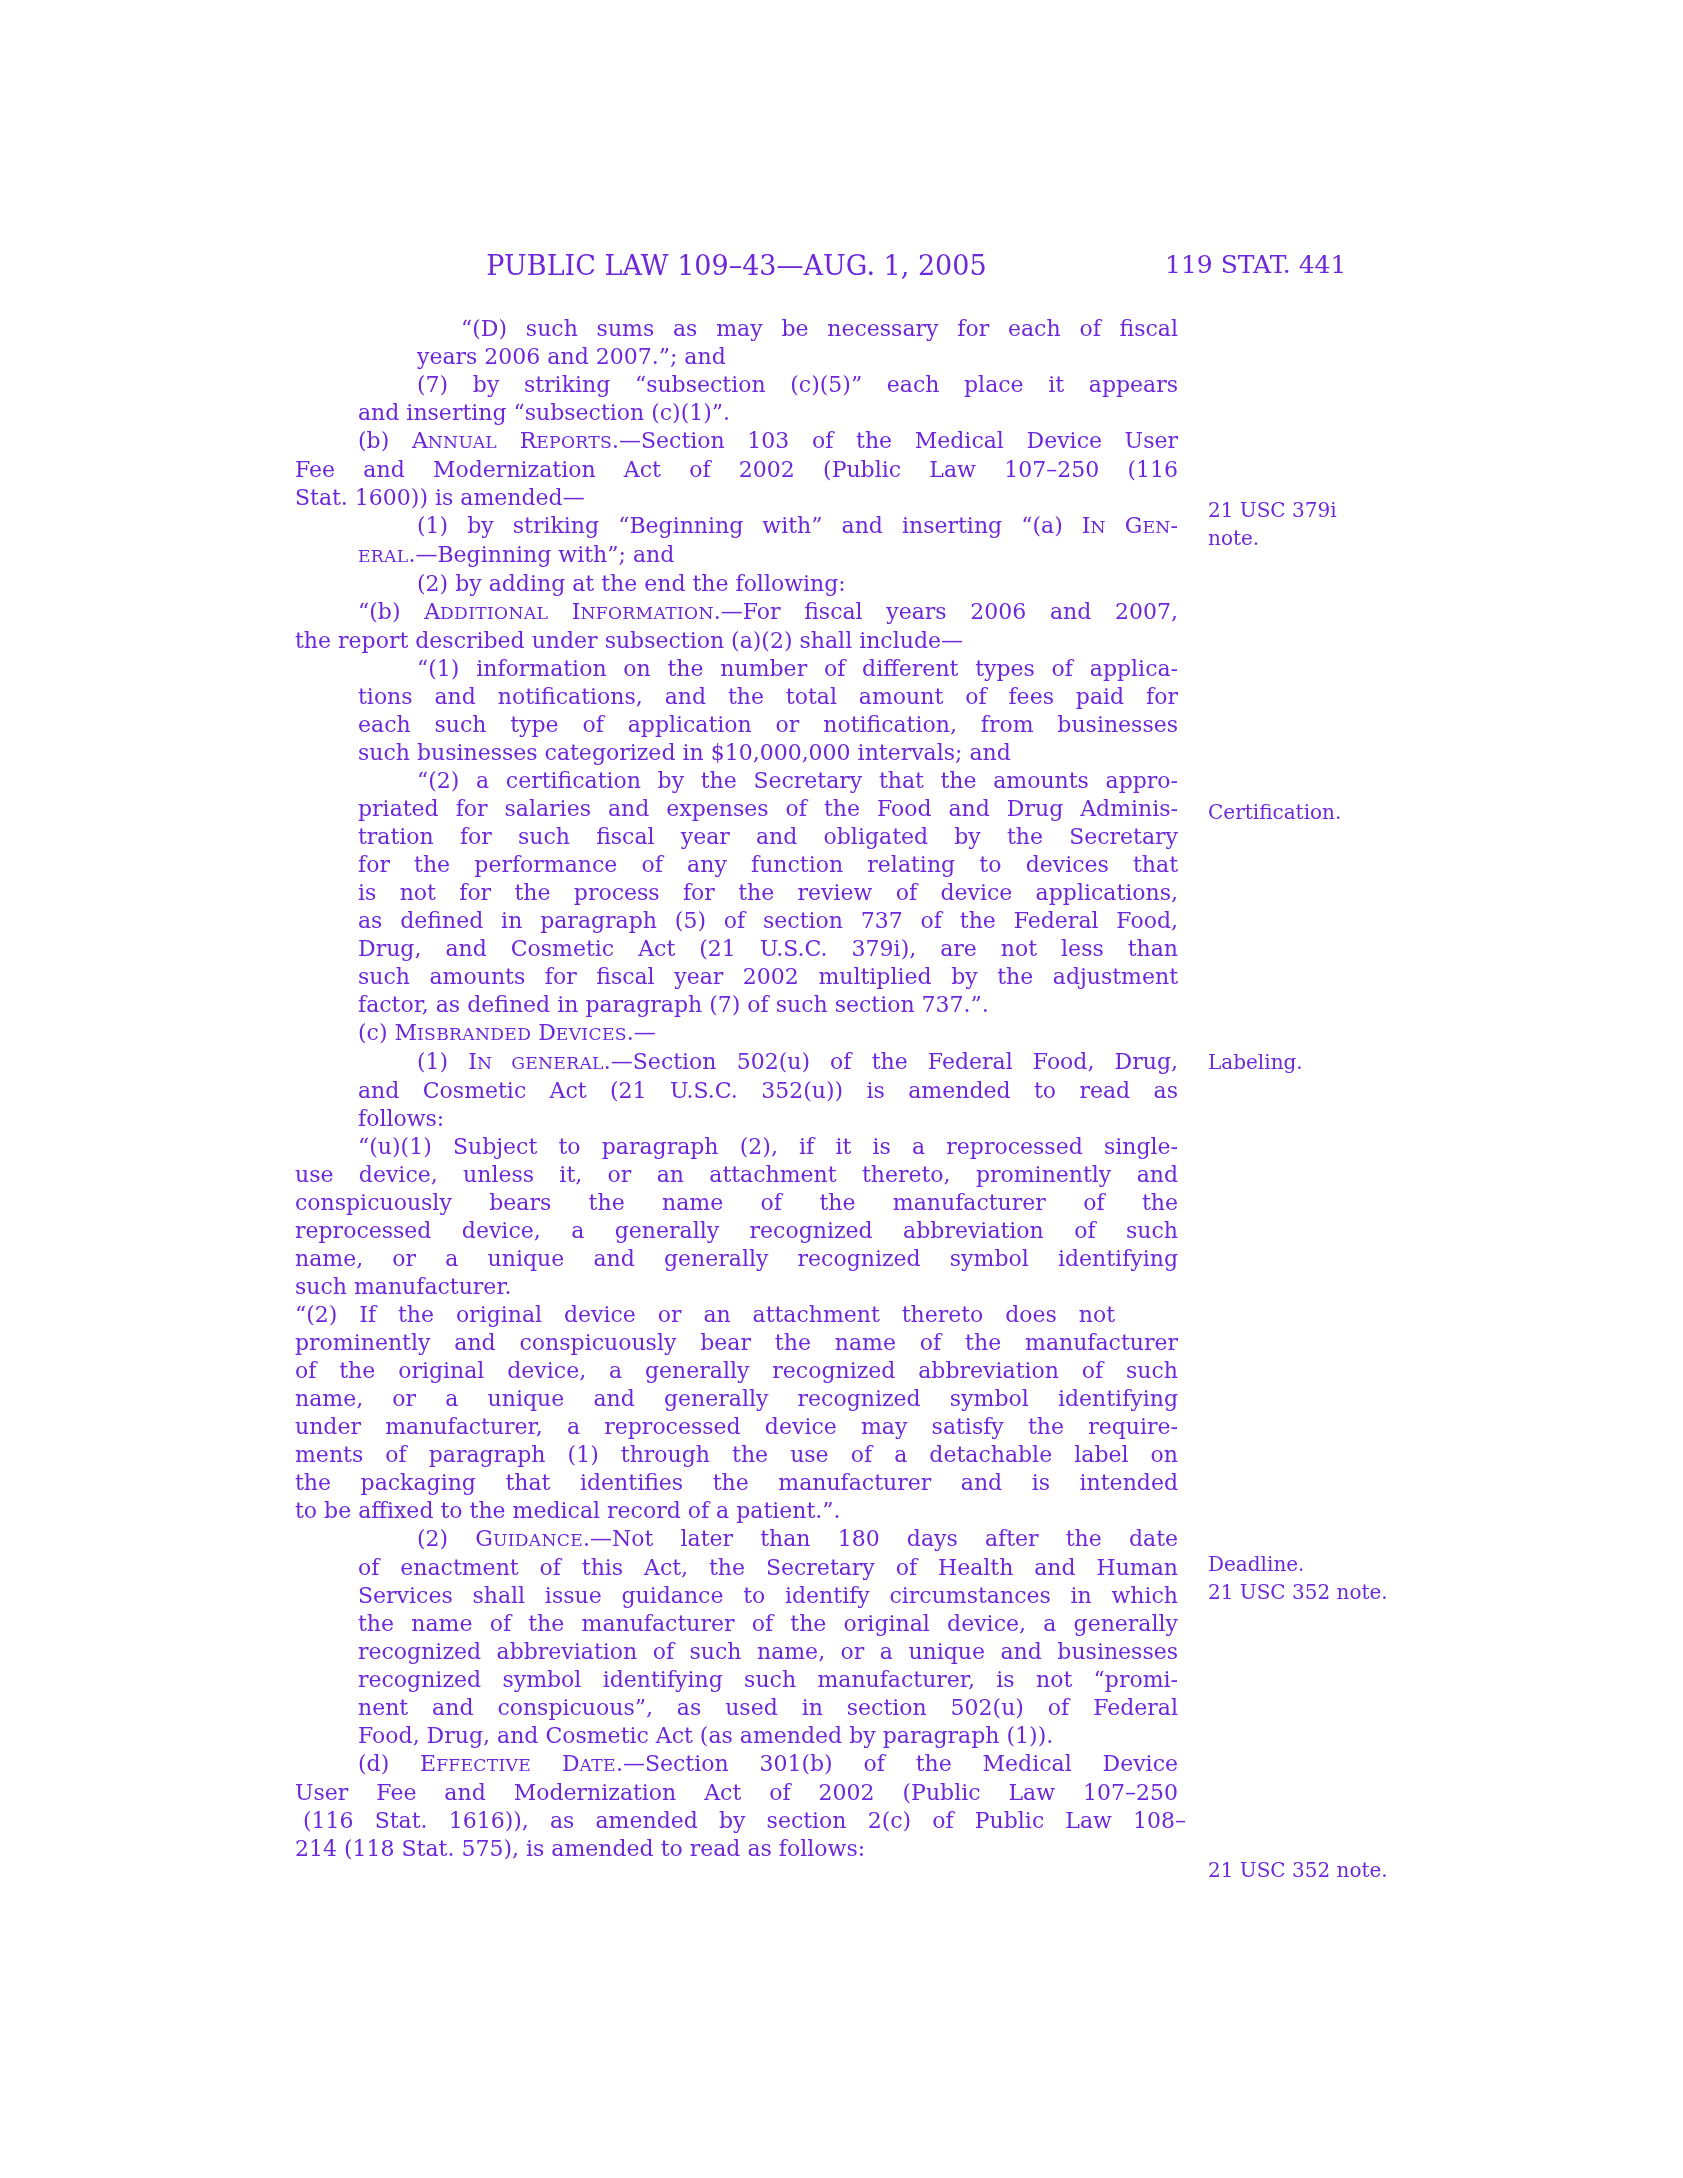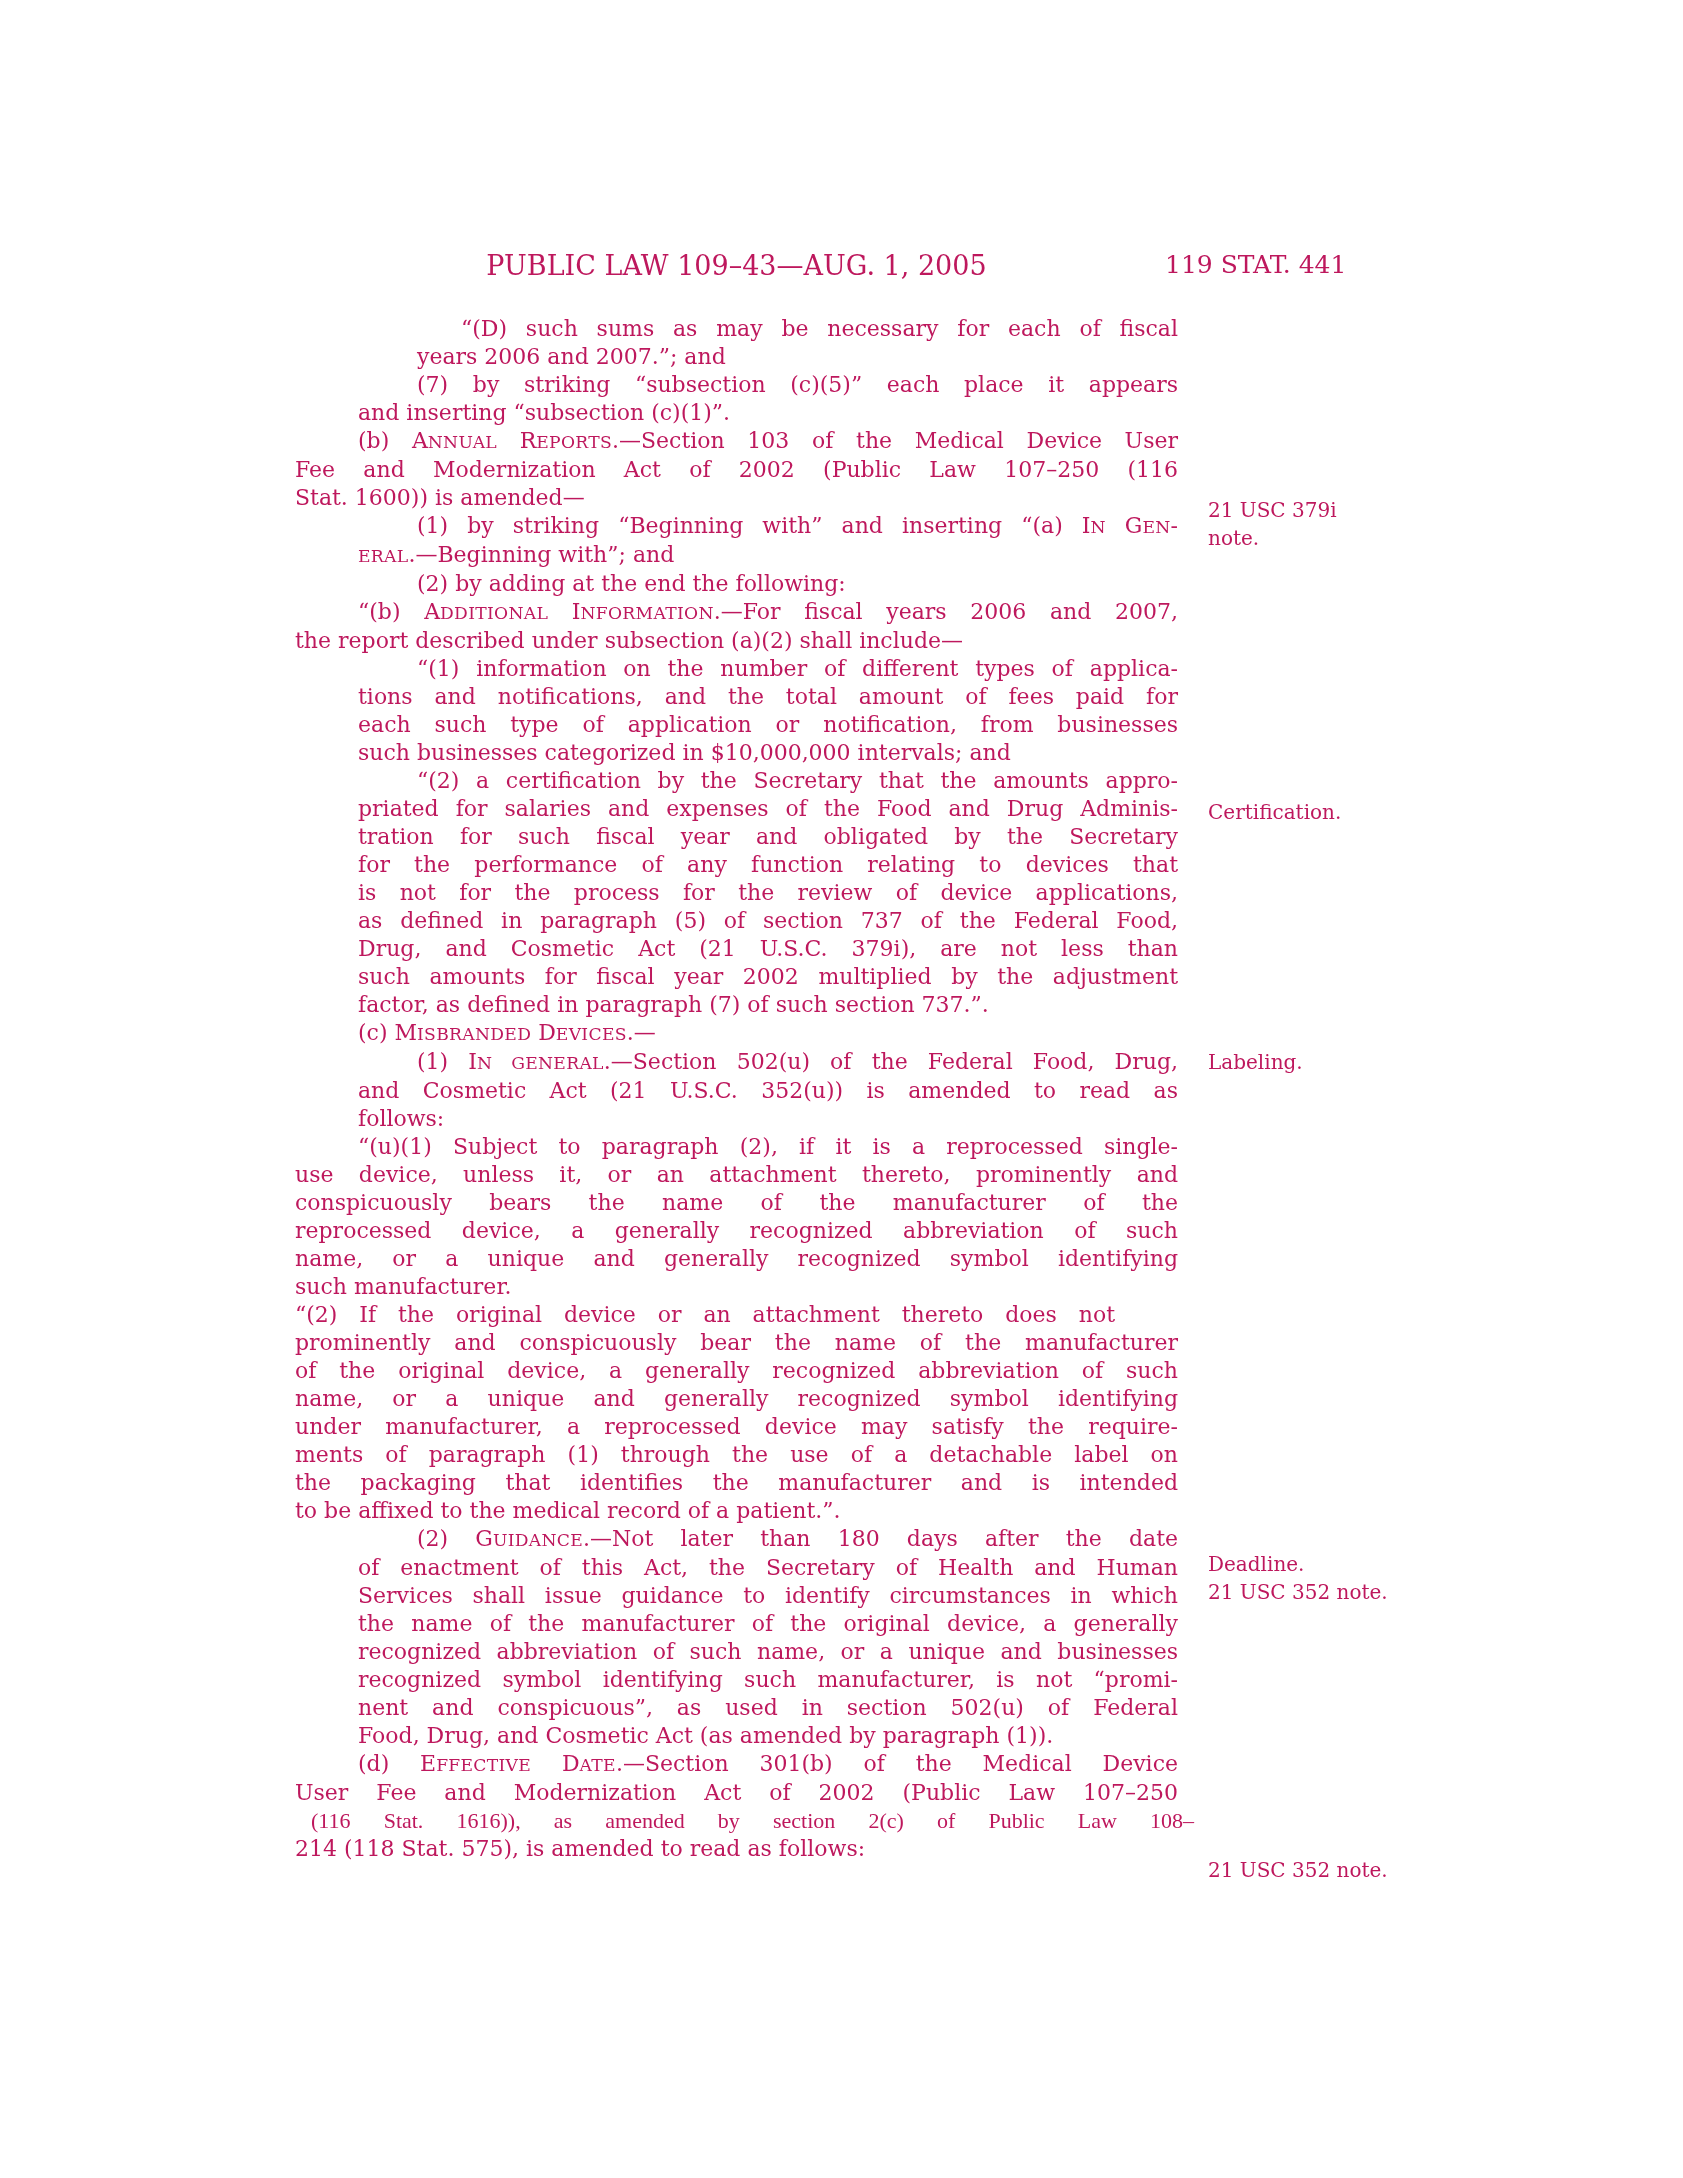--- a/index.html
+++ b/index.html
@@ -5,21 +5,21 @@
   html, body {
     margin: 0;
     padding: 0;
     background: #ffffff;
   }
   .page {
     position: relative;
     width: 1683px;
     height: 2178px;
     background: #ffffff;
-    color: #be185d;
+    color: #6d28d9;
     font-family: "DejaVu Serif", "Liberation Serif", serif;
     overflow: hidden;
   }
   .running-head-law {
     position: absolute;
     left: 295px;
     top: 250px;
     width: 883px;
     text-align: center;
     font-size: 27px;
@@ -113,21 +113,21 @@
       <div class="line just" style="margin-left: 122px; width: calc(100% - 122px);"><span>(2) G</span><span class="sc">UIDANCE</span><span>.—Not later than 180 days after the date</span></div>
       <div class="line just" style="margin-left: 63px; width: calc(100% - 63px);"><span>of enactment of this Act, the Secretary of Health and Human</span></div>
       <div class="line just" style="margin-left: 63px; width: calc(100% - 63px);"><span>Services shall issue guidance to identify circumstances in which</span></div>
       <div class="line just" style="margin-left: 63px; width: calc(100% - 63px);"><span>the name of the manufacturer of the original device, a generally</span></div>
       <div class="line just" style="margin-left: 63px; width: calc(100% - 63px);"><span>recognized abbreviation of such name, or a unique and businesses</span></div>
       <div class="line just" style="margin-left: 63px; width: calc(100% - 63px);"><span>recognized symbol identifying such manufacturer, is not “promi-</span></div>
       <div class="line just" style="margin-left: 63px; width: calc(100% - 63px);"><span>nent and conspicuous”, as used in section 502(u) of Federal</span></div>
       <div class="line" style="margin-left: 63px; width: calc(100% - 63px);"><span>Food, Drug, and Cosmetic Act (as amended by paragraph (1)).</span></div>
       <div class="line just" style="margin-left: 63px; width: calc(100% - 63px);"><span>(d) E</span><span class="sc">FFECTIVE</span><span> D</span><span class="sc">ATE</span><span>.—Section 301(b) of the Medical Device</span></div>
       <div class="line just" style="margin-left: 0px; width: calc(100% + 0px);"><span>User Fee and Modernization Act of 2002 (Public Law 107–250</span></div>
-      <div class="line just" style="margin-left: 16px; width: calc(100% + 0px); font-family: Liberation Serif, serif;"><span>(116 Stat. 1616)), as amended by section 2(c) of Public Law 108–</span></div>
+      <div class="line just" style="margin-left: 8px; width: calc(100% + 0px);"><span>(116 Stat. 1616)), as amended by section 2(c) of Public Law 108–</span></div>
       <div class="line" style="margin-left: 0px; width: calc(100% + 0px);"><span>214 (118 Stat. 575), is amended to read as follows:</span></div>
     </div>
   <div>
       <div class="margin-note" style="top: 496px;">
         <div>21 USC 379i</div>
         <div>note.</div>
       </div>
       <div class="margin-note" style="top: 798px;">
         <div>Certification.</div>
       </div>

